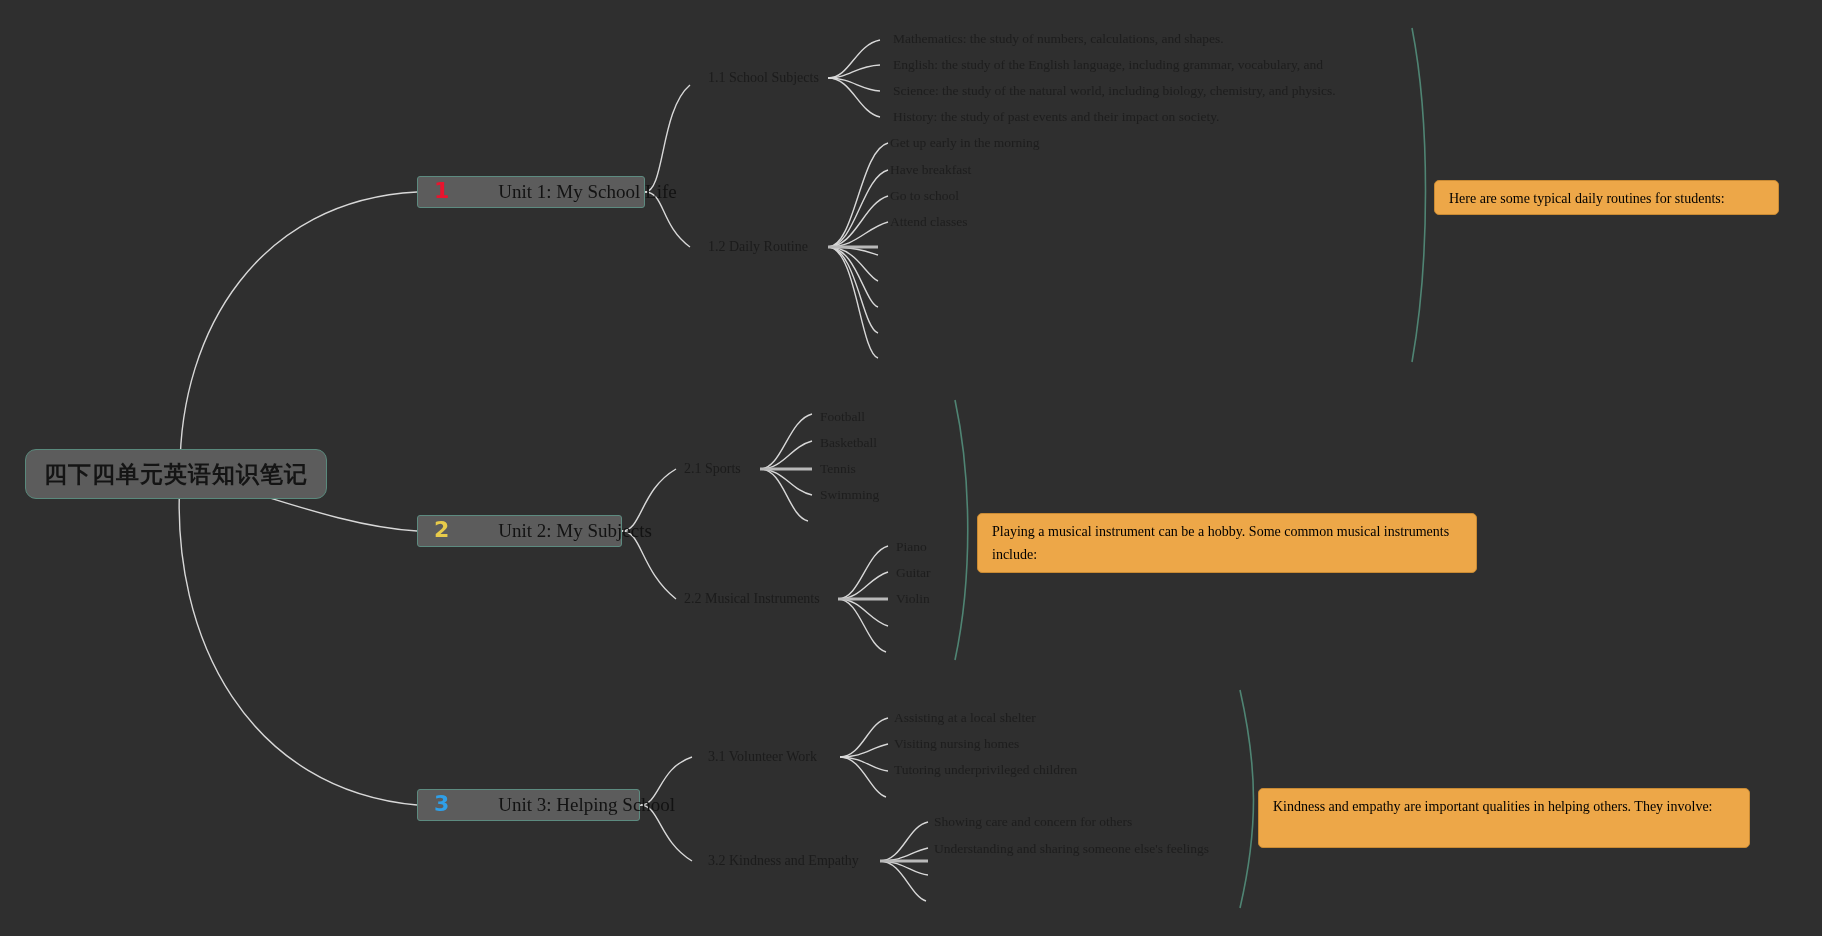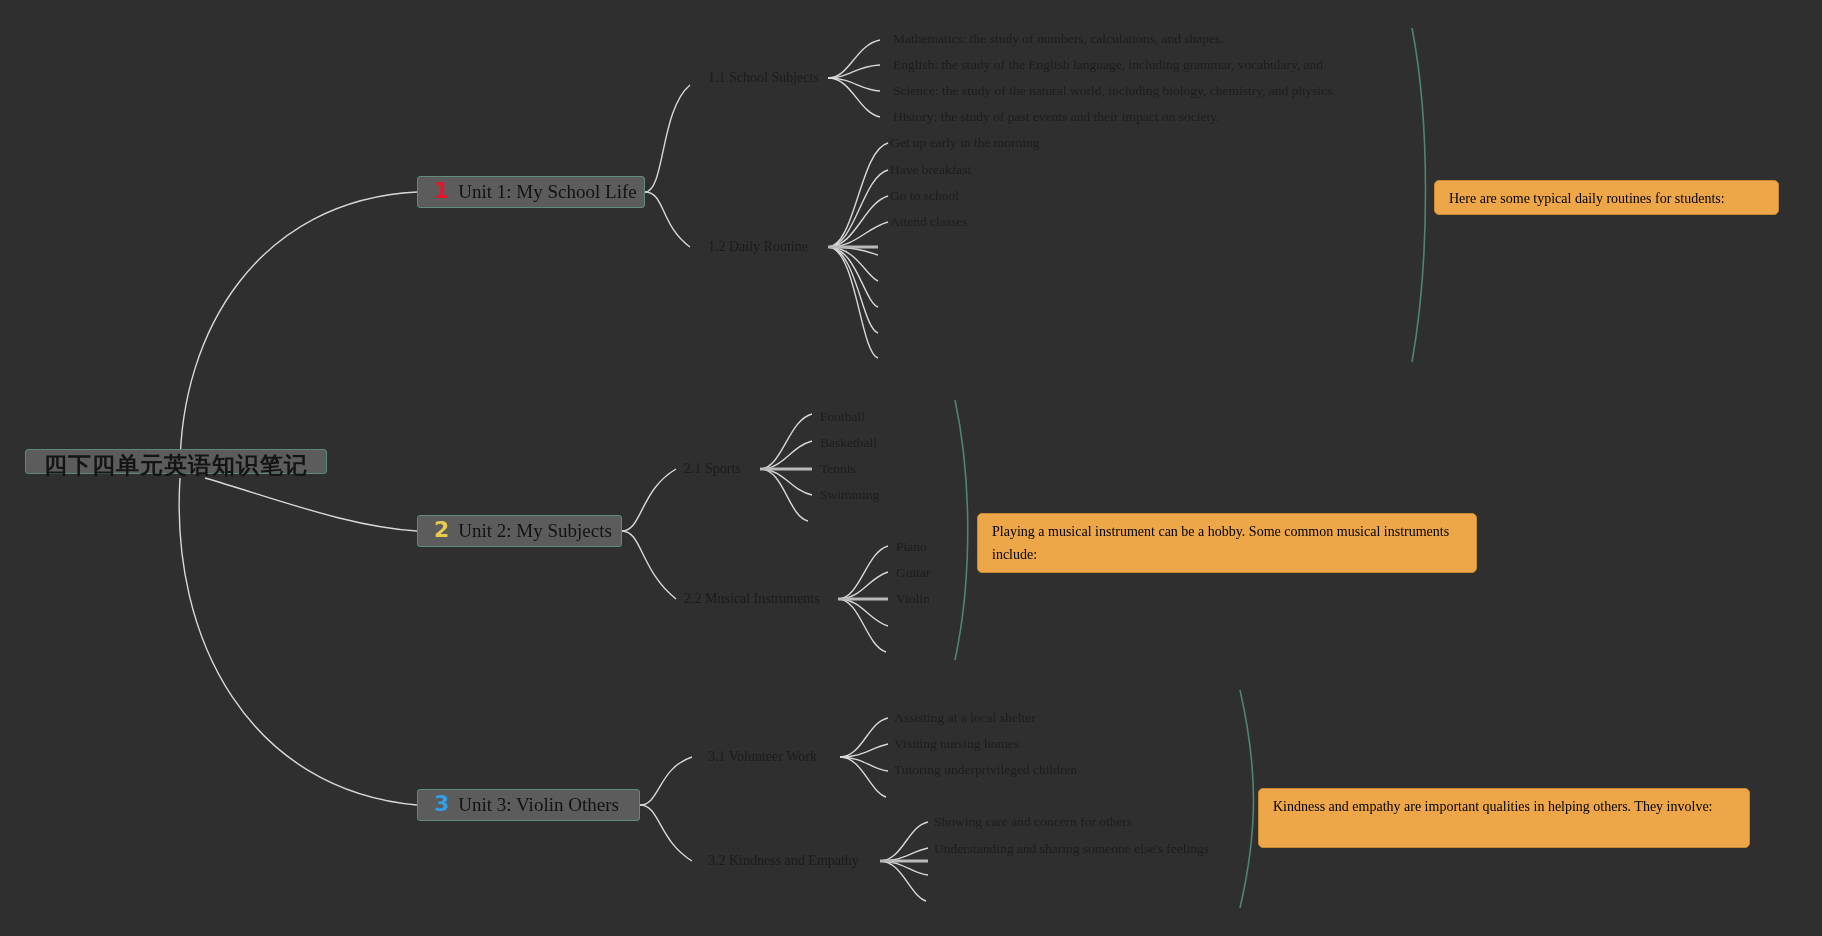--- a/index.html
+++ b/index.html
@@ -22,27 +22,27 @@
     width: 1822px;
     height: 936px;
     pointer-events: none;
   }
 
   
   .root-node {
     position: absolute;
     left: 25px;
     top: 449px;
-    height: 25px;
+    height: 50px;
     display: flex;
-    align-items: flex-start;
+    align-items: center;
     padding: 0 18px;
     background: #5c5c5c;
     border: 1px solid #59897c;
-    border-radius: 3px;
+    border-radius: 11px;
     box-sizing: border-box;
     white-space: nowrap;
   }
   .root-node .root-label {
     font-family: "DejaVu Sans", sans-serif;
     font-size: 23px;
     font-weight: 700;
     color: #141414;
     letter-spacing: 1px;
   }
@@ -65,20 +65,21 @@
     font-size: 22px;
     font-weight: 700;
     line-height: 1;
     margin-right: 9px;
     position: relative;
     top: -1px;
   }
   .unit-label {
     font-size: 19px;
     color: #121212;
+    margin-left: 40px;
   }
 
   
   .sub-label {
     position: absolute;
     font-size: 14px;
     color: #1b1b1b;
     white-space: nowrap;
     transform: translateY(-50%);
   }
@@ -211,21 +212,21 @@
   <div class="leaf-label" style="left:820px; top:443px;">Basketball</div>
   <div class="leaf-label" style="left:820px; top:469px;">Tennis</div>
   <div class="leaf-label" style="left:820px; top:495px;">Swimming</div>
 
   <div class="leaf-label" style="left:896px; top:547px;">Piano</div>
   <div class="leaf-label" style="left:896px; top:573px;">Guitar</div>
   <div class="leaf-label" style="left:896px; top:599px;">Violin</div>
 
   <div class="unit-node" style="left:417px; top:789px; width:223px;">
     <span class="unit-num" style="color:#2f9fe8;">3</span>
-    <span class="unit-label">Unit 3: Violin Others</span>
+    <span class="unit-label">Unit 3: Helping School</span>
   </div>
 
   <div class="sub-label" style="left:708px; top:757px;">3.1 Volunteer Work</div>
   <div class="sub-label" style="left:708px; top:861px;">3.2 Kindness and Empathy</div>
 
   <div class="leaf-label" style="left:894px; top:718px;">Assisting at a local shelter</div>
   <div class="leaf-label" style="left:894px; top:744px;">Visiting nursing homes</div>
   <div class="leaf-label" style="left:894px; top:770px;">Tutoring underprivileged children</div>
 
   <div class="leaf-label" style="left:934px; top:822px;">Showing care and concern for others</div>

